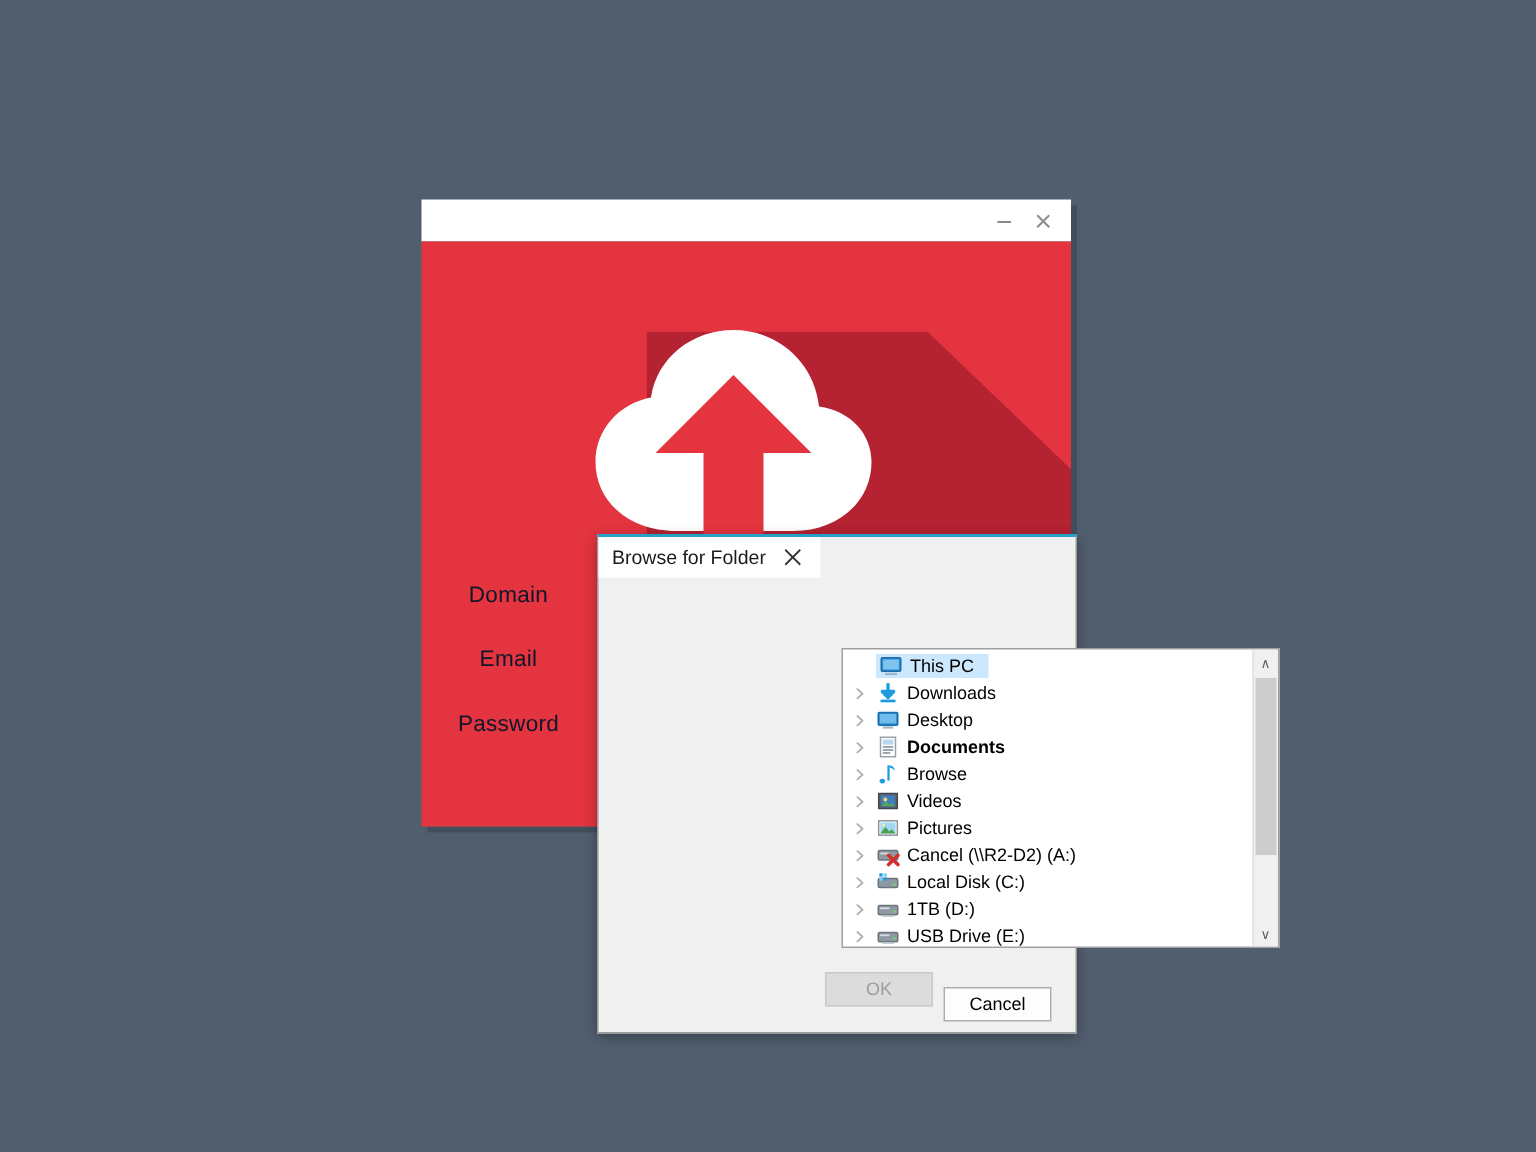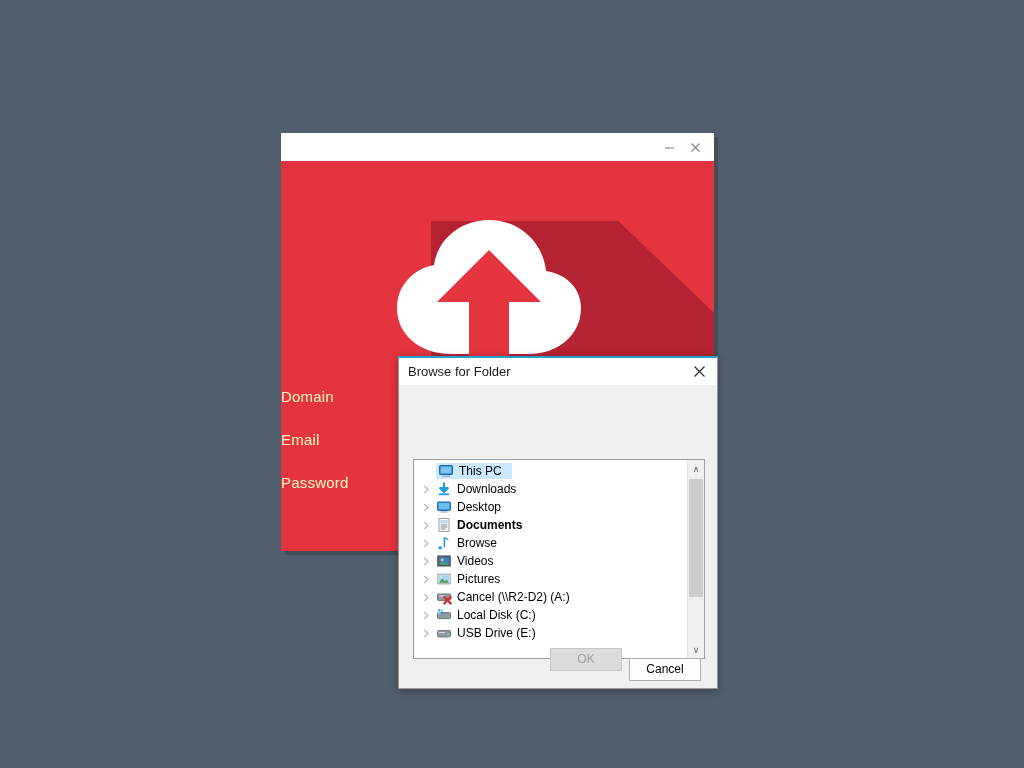--- a/index.html
+++ b/index.html
@@ -65,23 +65,23 @@
     width: 433px;
   }
   .form-row {
     display: flex;
     align-items: center;
     height: 34px;
     margin-bottom: 9px;
   }
   .form-label {
     width: 130px;
-    text-align: left;
+    text-align: center;
     padding-right: 14px;
-    color: #fef9c3;
+    color: #0f172a;
     font-size: 15px;
     font-weight: 300;
     letter-spacing: 0.2px;
   }
   .form-input {
     width: 230px;
     height: 26px;
     background: #ffffff;
     border: 1px solid #56b8d6;
     padding: 0 6px;
@@ -96,21 +96,21 @@
   
   #browse-dialog {
     position: absolute;
     left: 398px; top: 356px;
     width: 320px; height: 333px;
     background: #f0f0f0;
     border: 1px solid #9a9a9a;
     border-top: 2px solid #26a0c8;
     box-shadow: 0 2px 8px rgba(0,0,0,0.30);
     display: flex;
-    flex-direction: column;
+    flex-direction: row;
   }
   #dialog-titlebar {
     height: 27px;
     background: #ffffff;
     display: flex;
     align-items: center;
     padding-left: 9px;
     flex: none;
   }
   #dialog-title {
@@ -485,20 +485,38 @@
               </span>
               <span style="display: inline-flex; align-items: center;">
                 <span class="t-icon">
                   <svg width="16" height="16" viewBox="0 0 16 16">
                     <rect x="1.5" y="5.6" width="13" height="6.2" rx="1" fill="#8e99a3" stroke="#6b757e"></rect>
                     <rect x="2.8" y="6.9" width="6.2" height="1.2" fill="#d6dde2"></rect>
                     <circle cx="12.2" cy="9.7" r="0.85" fill="#6fdc6f"></circle>
                     <rect x="4" y="12" width="8" height="1.2" fill="#b9c2c9"></rect>
                   </svg>
                 </span>
+                <span class="t-label">1TB (D:)</span>
+              </span>
+            </div>
+            <div class="tree-item">
+              <span class="chevron">
+                <svg width="9" height="9" viewBox="0 0 9 9">
+                  <path d="M2.6 1.4 L6 4.5 L2.6 7.6" fill="none" stroke="#b0b0b0" stroke-width="1.25" stroke-linecap="round" stroke-linejoin="round"></path>
+                </svg>
+              </span>
+              <span style="display: inline-flex; align-items: center;">
+                <span class="t-icon">
+                  <svg width="16" height="16" viewBox="0 0 16 16">
+                    <rect x="1.5" y="5.6" width="13" height="6.2" rx="1" fill="#8e99a3" stroke="#6b757e"></rect>
+                    <rect x="2.8" y="6.9" width="6.2" height="1.2" fill="#d6dde2"></rect>
+                    <circle cx="12.2" cy="9.7" r="0.85" fill="#6fdc6f"></circle>
+                    <rect x="4" y="12" width="8" height="1.2" fill="#b9c2c9"></rect>
+                  </svg>
+                </span>
                 <span class="t-label">USB Drive (E:)</span>
               </span>
             </div>
           </div>
 
         <div id="tree-scrollbar">
           <div class="sb-arrow">∧</div>
           <div id="sb-track">
             <div id="sb-thumb"></div>
           </div>

